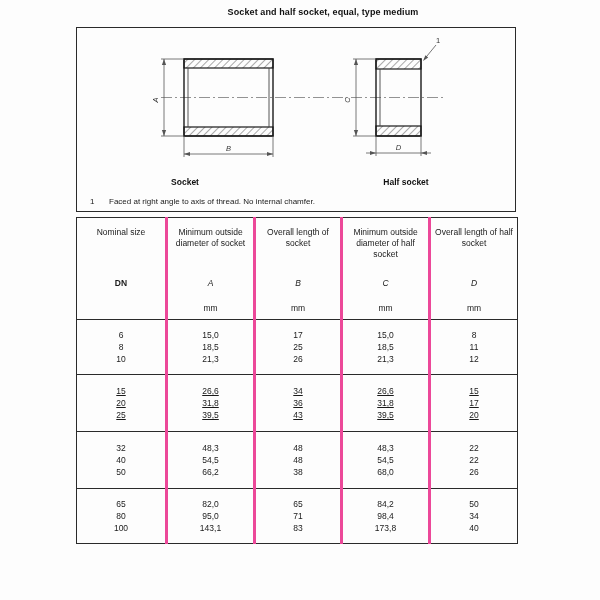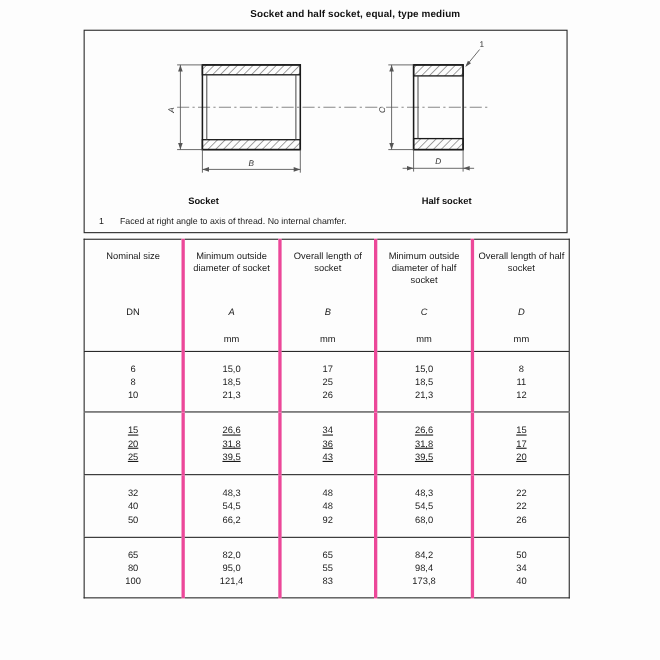--- a/index.html
+++ b/index.html
@@ -39,21 +39,21 @@
   .spec-table th:first-child,.spec-table td:first-child{border-left:none;}
   .spec-table tbody tr{border-top:1px solid #2a2a2a;}
   .spec-table thead th{
     height:101px;vertical-align:top;position:relative;
   }
   .hdr-title{padding-top:9px;text-align:center;line-height:11px;font-size:8.5px;}
   .hdr-symbol{
     position:absolute;top:60px;left:0;width:100%;text-align:center;
     font-size:8.5px;font-style:italic;
   }
-  .spec-table thead th:first-child .hdr-symbol{font-style:normal;}
+  .spec-table thead th:first-child .hdr-symbol{font-style:normal;font-weight:bold;}
   .hdr-unit{
     position:absolute;top:85px;left:0;width:100%;text-align:center;font-size:8.5px;
   }
   .spec-table tbody td{
     vertical-align:middle;text-align:center;line-height:12px;
   }
   .spec-table tbody tr:nth-child(1){height:55px;}
   .spec-table tbody tr:nth-child(2){height:57px;text-decoration:underline;}
   .spec-table tbody tr:nth-child(3){height:57px;}
   .spec-table tbody tr:nth-child(4){height:55px;}
@@ -256,21 +256,21 @@
             <div>50</div>
           </td>
           <td>
             <div>48,3</div>
             <div>54,5</div>
             <div>66,2</div>
           </td>
           <td>
             <div>48</div>
             <div>48</div>
-            <div>92</div>
+            <div>38</div>
           </td>
           <td>
             <div>48,3</div>
             <div>54,5</div>
             <div>68,0</div>
           </td>
           <td>
             <div>22</div>
             <div>22</div>
             <div>26</div>
@@ -278,25 +278,25 @@
         </tr>
         <tr>
           <td>
             <div>65</div>
             <div>80</div>
             <div>100</div>
           </td>
           <td>
             <div>82,0</div>
             <div>95,0</div>
-            <div>121,4</div>
+            <div>143,1</div>
           </td>
           <td>
             <div>65</div>
-            <div>55</div>
+            <div>71</div>
             <div>83</div>
           </td>
           <td>
             <div>84,2</div>
             <div>98,4</div>
             <div>173,8</div>
           </td>
           <td>
             <div>50</div>
             <div>34</div>

